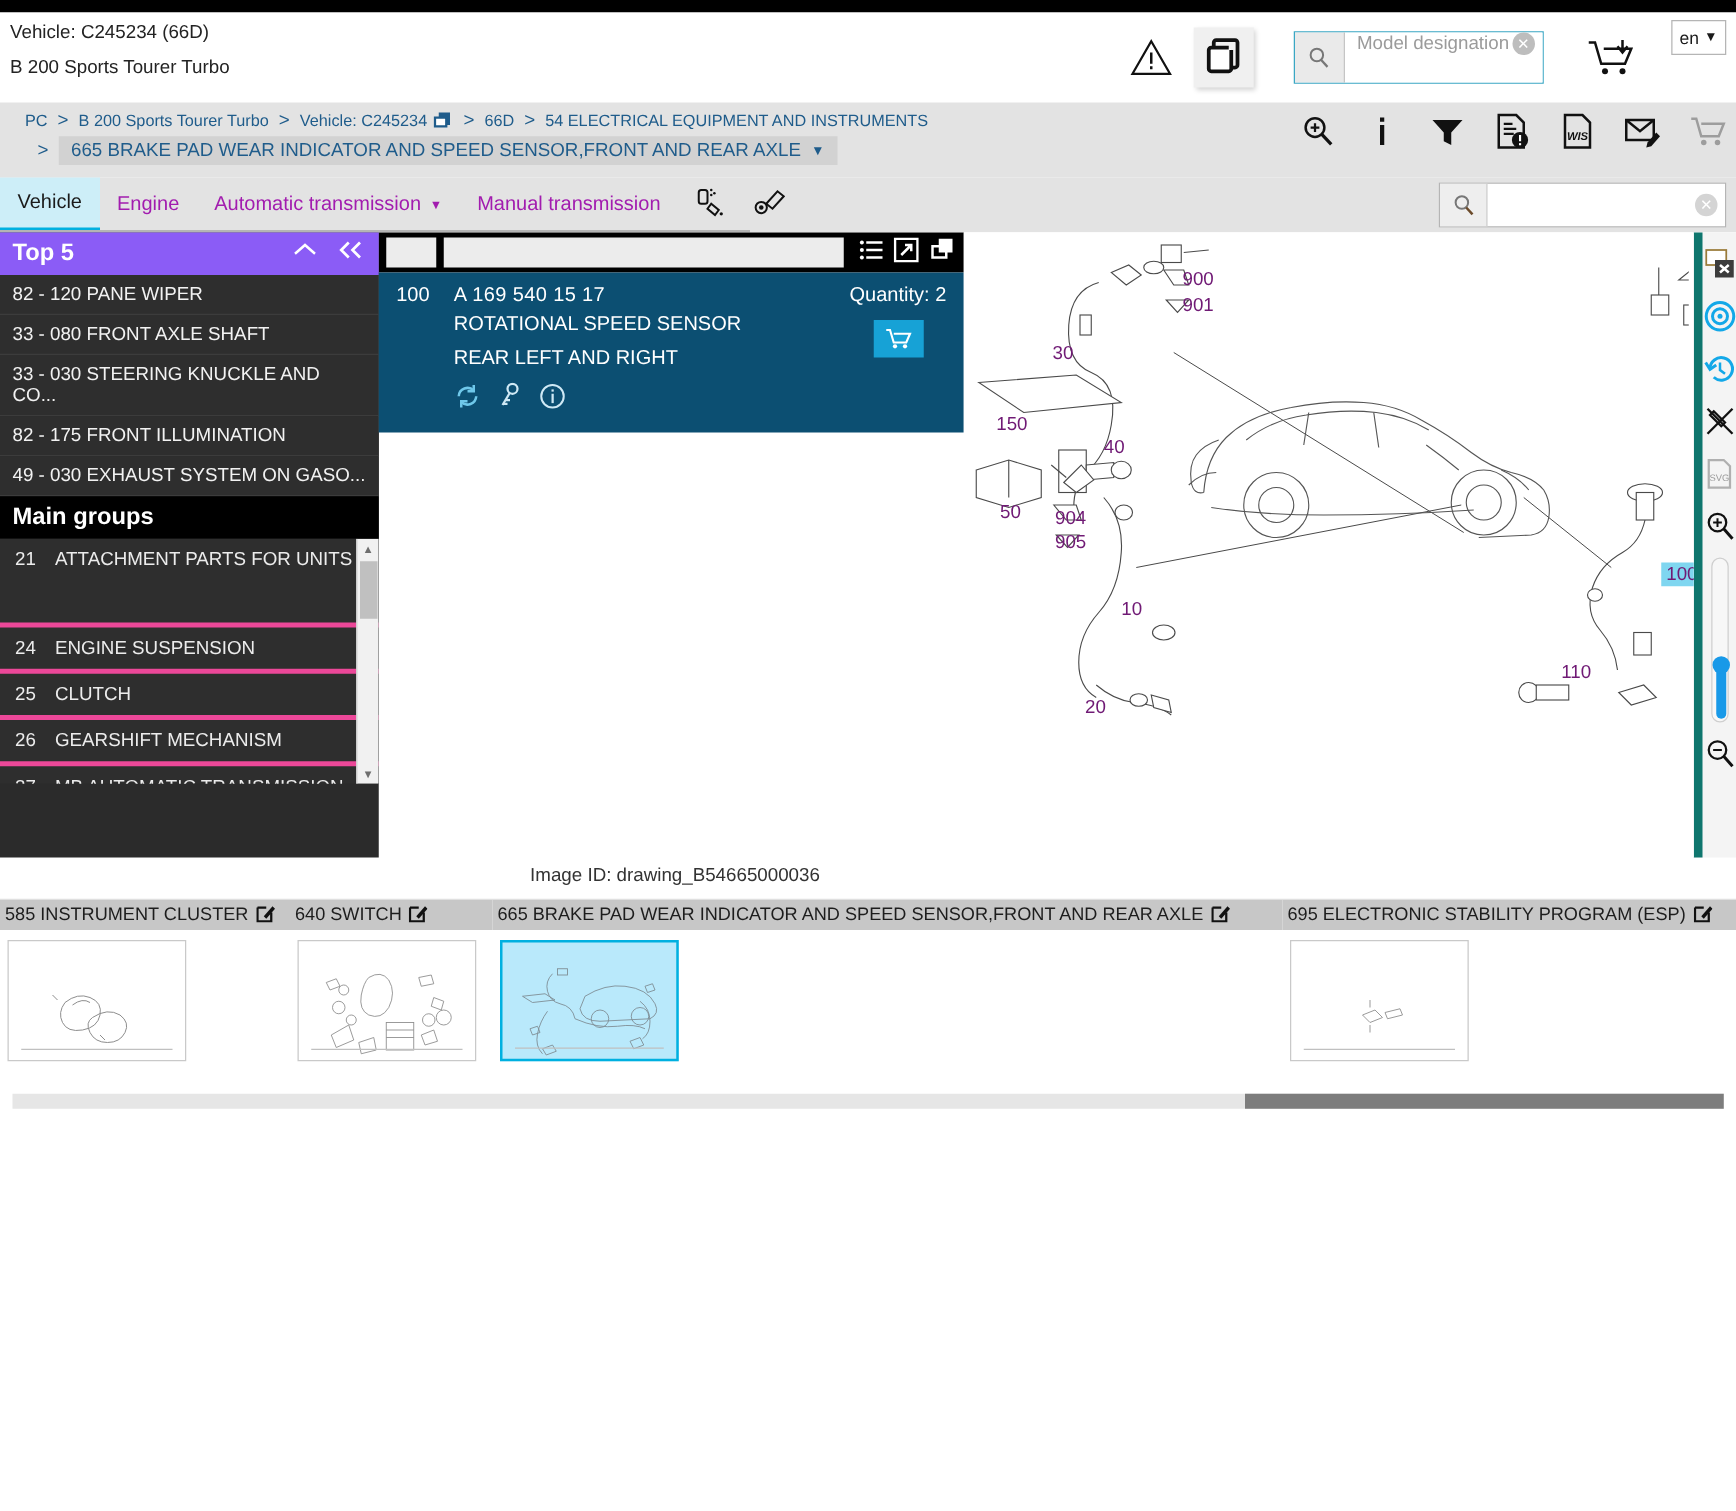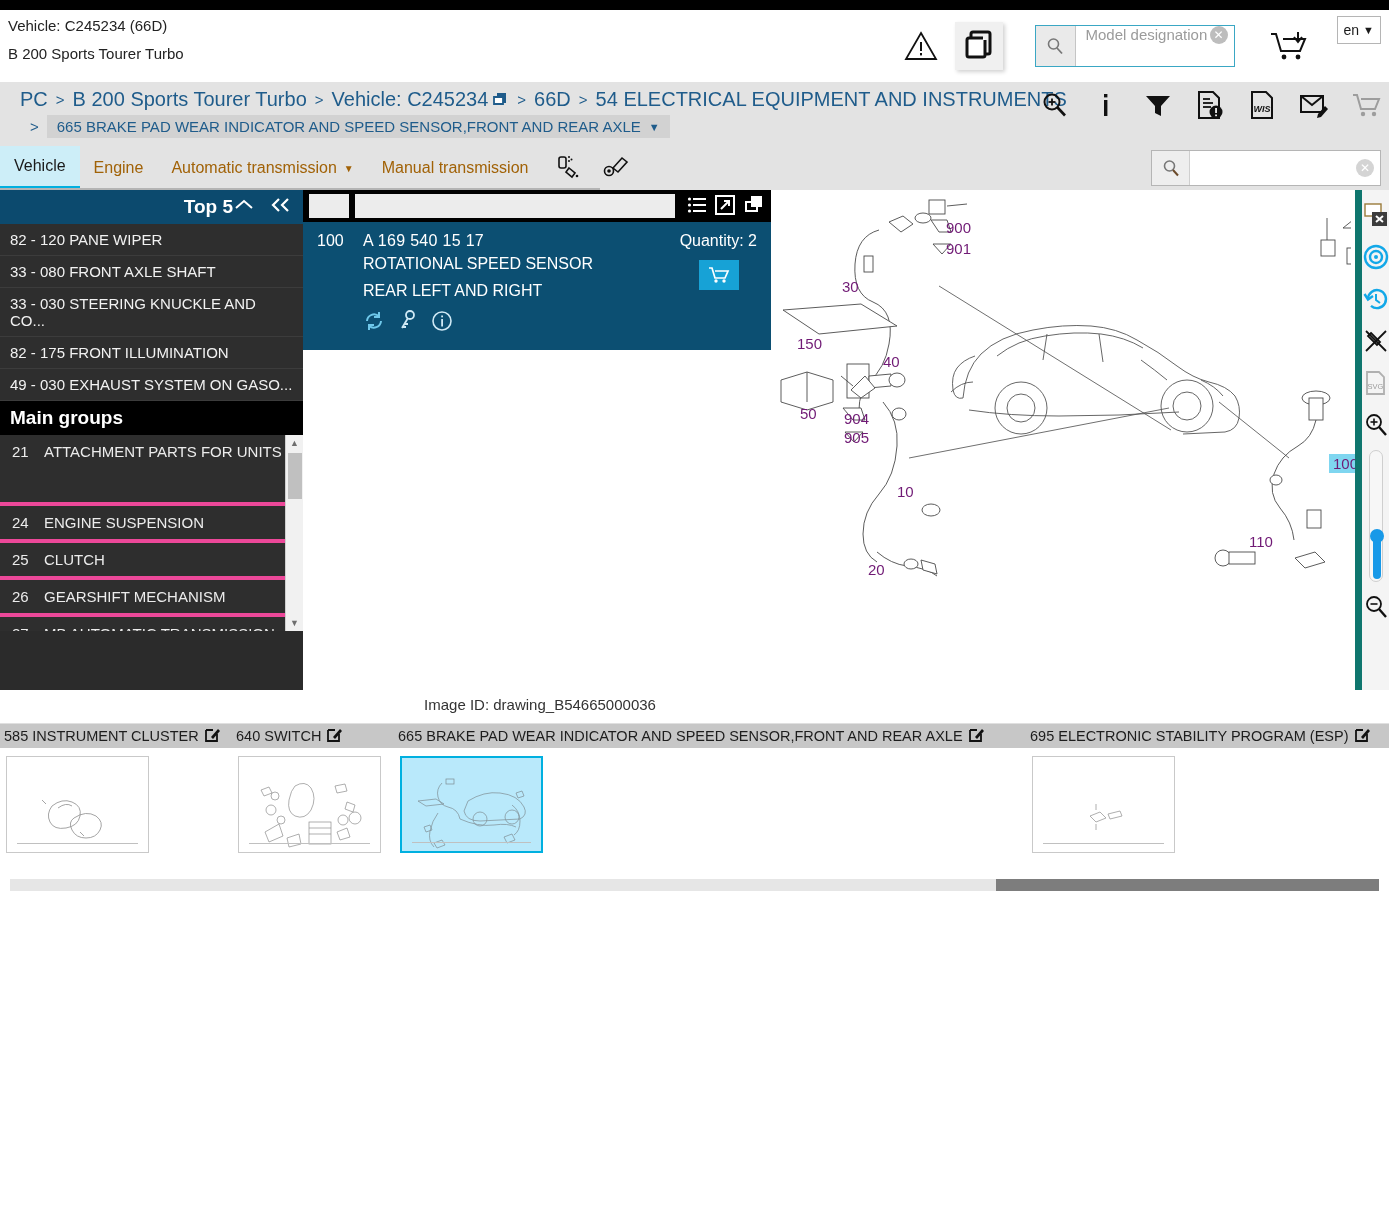--- a/index.html
+++ b/index.html
@@ -31,49 +31,49 @@
   .model-search .ph { color:#9b9b9b; font-size:15px; white-space:nowrap; }
   .mclear { position:absolute; right:6px; width:18px; height:18px; border-radius:50%; background:#bdbdbd; color:#fff;
             font-size:12px; display:flex; align-items:center; justify-content:center; }
   .cart-hdr { margin-left:30px; width:50px; display:flex; align-items:center; justify-content:center; }
   .lang-sel { margin-left:22px; margin-right:8px; border:1px solid #b5b5b5; background:#fff; height:28px; padding:0 6px;
               display:flex; align-items:center; gap:4px; font-size:14px; align-self:flex-start; margin-top:6px; }
 
   
   .crumb-band { background:#e3e3e3; padding:6px 0 8px 0; position:relative; min-height:60px; }
   .crumb-row { display:flex; align-items:center; flex-wrap:wrap; padding-left:20px; }
-  .crumb { color:#1f5c8b; font-size:20px; white-space:nowrap; }
+  .crumb { color:#1f5c8b; font-size:13px; white-space:nowrap; }
   .crumb-sep { color:#1f5c8b; margin:0 8px; font-size:15px; }
   .crumb-row2 { display:flex; align-items:center; padding-left:22px; margin-top:4px; }
   .crumb-active { background:#d2d2d2; padding:3px 10px; color:#1f5c8b; font-size:15px; display:flex; align-items:center; gap:8px;}
   .crumb-copy { display:inline-flex; align-items:center; margin-left:4px; }
 
   .tool-row { position:absolute; right:8px; top:8px; display:flex; align-items:center; gap:22px;font-style:italic; }
   .tool-icn { width:30px; height:30px; display:flex; align-items:center; justify-content:center; }
 
   
   .tabbar { background:#e3e3e3; height:44px; display:flex; align-items:stretch; position:relative; }
-  .tab { display:flex; align-items:center; padding:0 14px; font-size:16px; color:#a16207; }
+  .tab { display:flex; align-items:center; padding:0 14px; font-size:16px; color:#a21caf; }
   .tab.active { background:#cdeef8; border-bottom:4px solid #00b0e0; color:#1a1a1a; }
   .tab .caret { margin-left:7px; font-size:10px; }
   .tab-icons { display:flex; align-items:center; gap:18px; padding-left:14px; }
   .tabbar-underline { position:absolute; left:0; bottom:0; width:600px; height:2px; background:#b4b4b4; }
   .tab-search { position:absolute; right:8px; top:4px; display:flex; height:36px; width:230px; border:1px solid #b5b5b5; background:#fff; }
   .tab-search .tsbtn { width:38px; background:#eeeeee; border-right:1px solid #cfcfcf; display:flex; align-items:center; justify-content:center; }
   .tab-search .tsin { flex:1; position:relative; display:flex; align-items:center; }
   .tsclear { position:absolute; right:6px; width:18px; height:18px; border-radius:50%; background:#d4d4d4; color:#fff;
              font-size:12px; display:flex; align-items:center; justify-content:center; }
 
   
   .work { position:relative; height:500px; background:#fff; display:flex; }
 
   
   .sidebar { width:303px; background:#2b2b2b; position:relative; }
-  .sb-head { background:#0c4a6e; color:#fff; font-weight:bold; font-size:19px; padding:6px 10px; display:flex;
-             align-items:center; justify-content:flex-end; }
+  .sb-head { background:#8b5cf6; color:#fff; font-weight:bold; font-size:19px; padding:6px 10px; display:flex;
+             align-items:center; justify-content:space-between; }
   .sb-head-icons { display:flex; align-items:center; gap:14px; font-weight:normal; }
   .sb-item { color:#f2f2f2; font-size:15px; padding:7px 10px; border-bottom:1px solid #3c3c3c; background:#2e2e2e; }
   .sb-sub { background:#000; color:#fff; font-weight:bold; font-size:19px; padding:6px 10px; }
   .mg-wrap { position:relative; height:196px; overflow:hidden; background:#2e2e2e; }
   .mg-item { display:flex; color:#ececec; font-size:15px; padding:8px 10px 8px 12px; border-bottom:4px solid #ec4899; }
   .mg-item.tall { padding-bottom:42px; }
   .mg-num { width:32px; flex:none; }
   .mg-scroll { position:absolute; right:0; top:0; width:18px; height:100%; background:#f1f1f1; border-left:1px solid #cfcfcf; }
   .mg-arrow { height:16px; display:flex; align-items:center; justify-content:center; color:#6e6e6e; font-size:9px; }
   .mg-thumb { position:absolute; left:2px; top:18px; width:14px; height:46px; background:#c0c0c0; }

